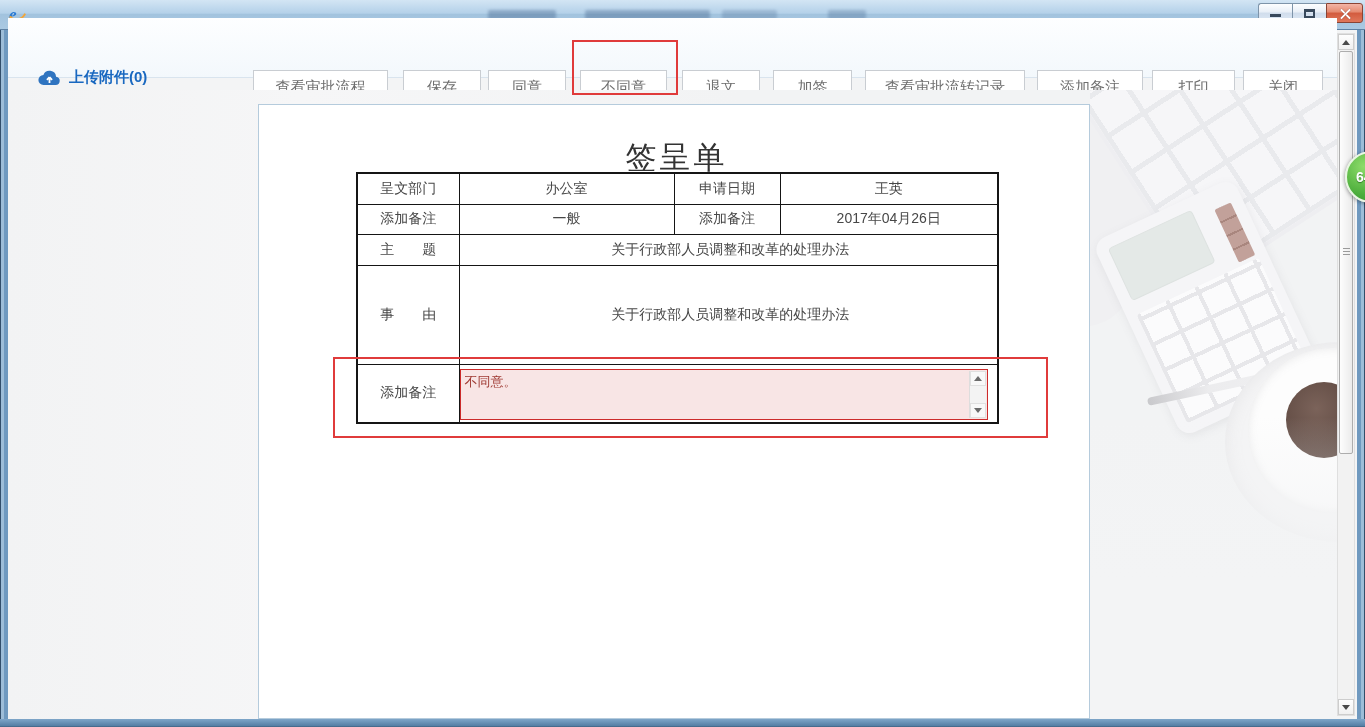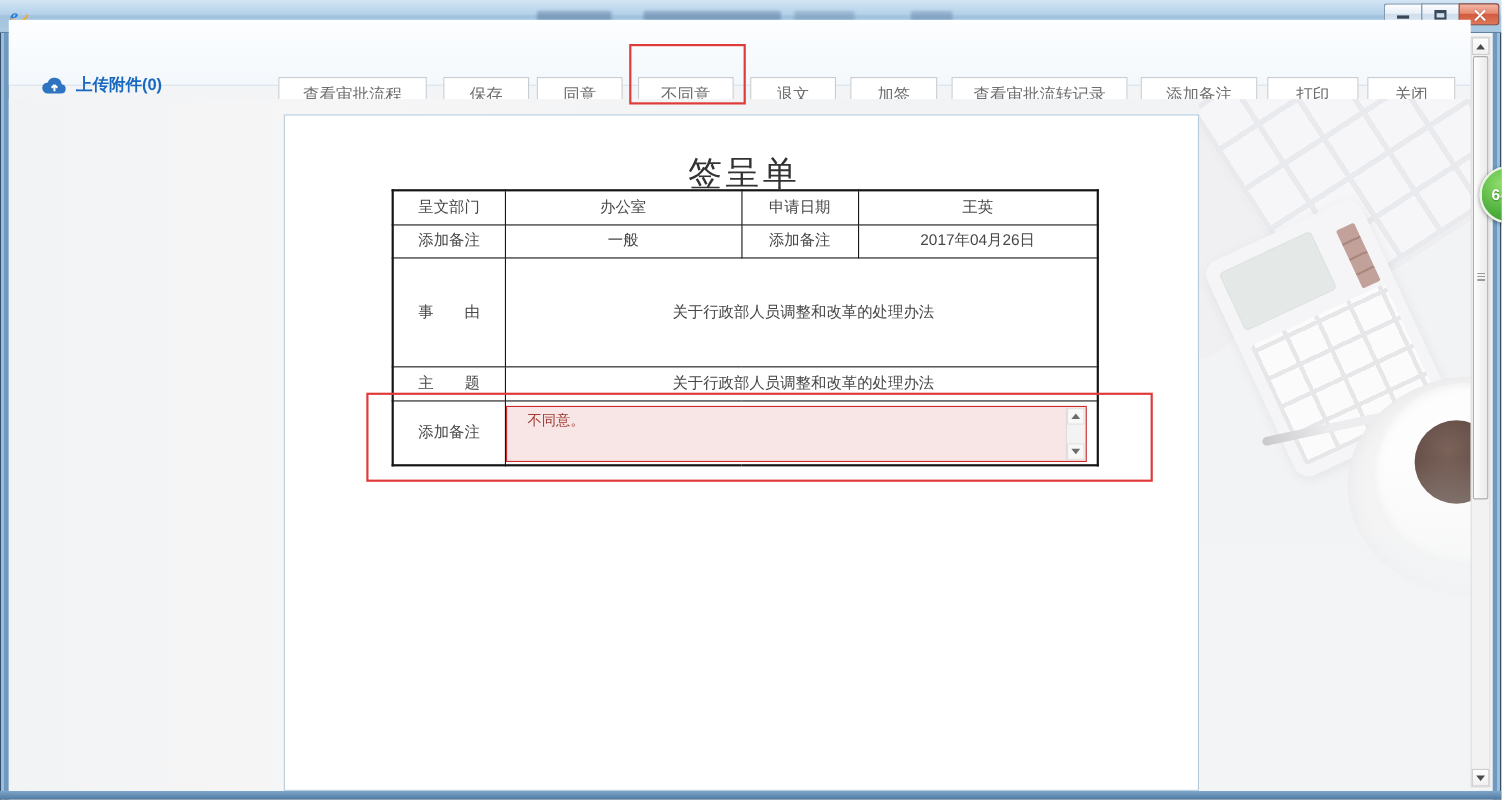--- a/index.html
+++ b/index.html
@@ -129,21 +129,21 @@
     border:1px solid #151515; font-size:14px; color:#474747;
     text-align:center; vertical-align:middle; overflow:hidden;
   }
   td.lbl { color:#5c5c5c; }
   td.txt { text-align:left; padding-left:4px; }
   .opinion-cell { position:relative; padding:0; }
   .opinion-box {
     position:absolute; left:0; top:4px; width:528px; height:51px;
     background:#f8e5e5; border:1px solid #cc2b2b;
     font-size:13px; color:#a03c35; text-align:left;
-    padding:3px 22px 3px 19px; cursor:text;
+    padding:3px 22px 3px 4px; cursor:text;
   }
   .mini-scroll {
     position:absolute; right:1px; top:1px; bottom:1px; width:17px;
     background:#f3f3f3; border-left:1px solid #ddd;
   }
   .mini-up,.mini-down {
     position:absolute; left:0; width:16px; height:15px; background:#f8f8f8;
     border:1px solid #e0e0e0; display:flex; align-items:center; justify-content:center;
   }
   .mini-up { top:0; } .mini-down { bottom:0; }
@@ -266,26 +266,26 @@
         <td>办公室</td>
         <td class="lbl">申请日期</td>
         <td>王英</td>
       </tr>
       <tr style="height:30px">
         <td class="lbl">添加备注</td>
         <td>一般</td>
         <td class="lbl">添加备注</td>
         <td>2017年04月26日</td>
       </tr>
+      <tr style="height:31px">
+        <td class="lbl">主　　题</td>
+        <td class="txt" colspan="3">关于行政部人员调整和改革的处理办法</td>
+      </tr>
       <tr style="height:99px">
         <td class="lbl">事　　由</td>
-        <td class="txt" colspan="3">关于行政部人员调整和改革的处理办法</td>
-      </tr>
-      <tr style="height:31px">
-        <td class="lbl">主　　题</td>
         <td class="txt" colspan="3">关于行政部人员调整和改革的处理办法</td>
       </tr>
       <tr style="height:59px">
         <td class="lbl">添加备注</td>
         <td class="opinion-cell" colspan="3">
           <div class="opinion-box">
             <span>不同意。</span>
             <div class="mini-scroll">
               <div class="mini-up">
                     <div class="tri-up"></div>

